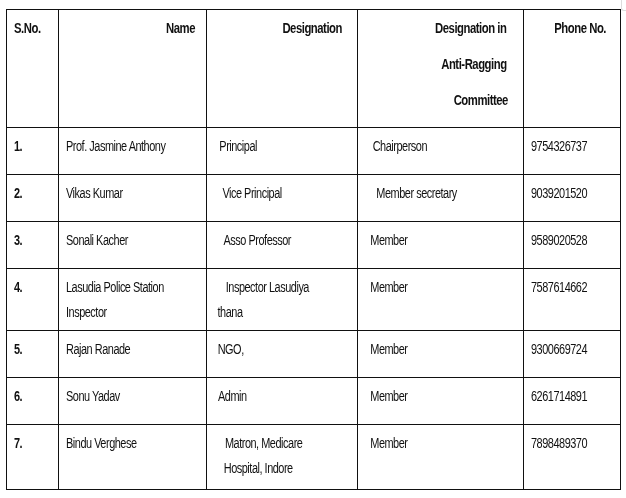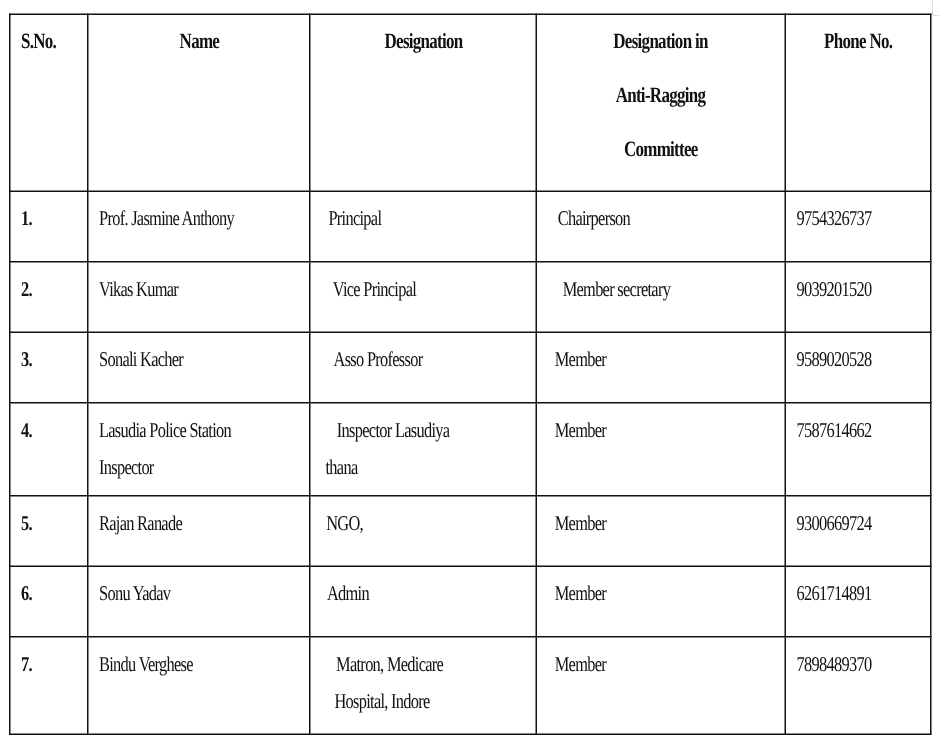--- a/index.html
+++ b/index.html
@@ -2,32 +2,31 @@
 <html><head>
 <meta charset="utf-8">
 <style>
   html, body { margin: 0; padding: 0; background: #ffffff; }
   body { width: 626px; height: 498px; position: relative; overflow: hidden;
          font-family: "Liberation Sans Narrow", "Liberation Sans", sans-serif; color: #111; }
   table {
     position: absolute; left: 6px; top: 9px;
     border-collapse: collapse; table-layout: fixed;
     width: 614px;
-    font-family: Liberation Serif, serif;
   }
   td, th {
     border: 1.5px solid #111;
     vertical-align: top;
     padding: 6px 7px 0 7px;
     font-size: 14px;
     line-height: 25px;
     letter-spacing: -0.6px;
     transform-origin: left top;
   }
-  th { font-weight: bold; text-align: center; line-height: 36px; padding-top: 0; font-size: 14.5px; }
+  th { font-weight: bold; text-align: right; line-height: 36px; padding-top: 0; font-size: 14.5px; }
   th.sno { text-align: left; }
   td.center { }
   td.sno { font-weight: bold; }
   .narrow { display: inline-block; transform: scaleX(0.78); transform-origin: left top; white-space: nowrap; }
   .c .narrow { transform-origin: center top; }
   .corner-mark { position: absolute; right: 0; top: 0; width: 4px; height: 10px; border-left: 1px solid #ddd; border-bottom: 1px solid #ddd; border-radius: 0 0 0 3px; }
 </style>
 </head>
 <body>
 

